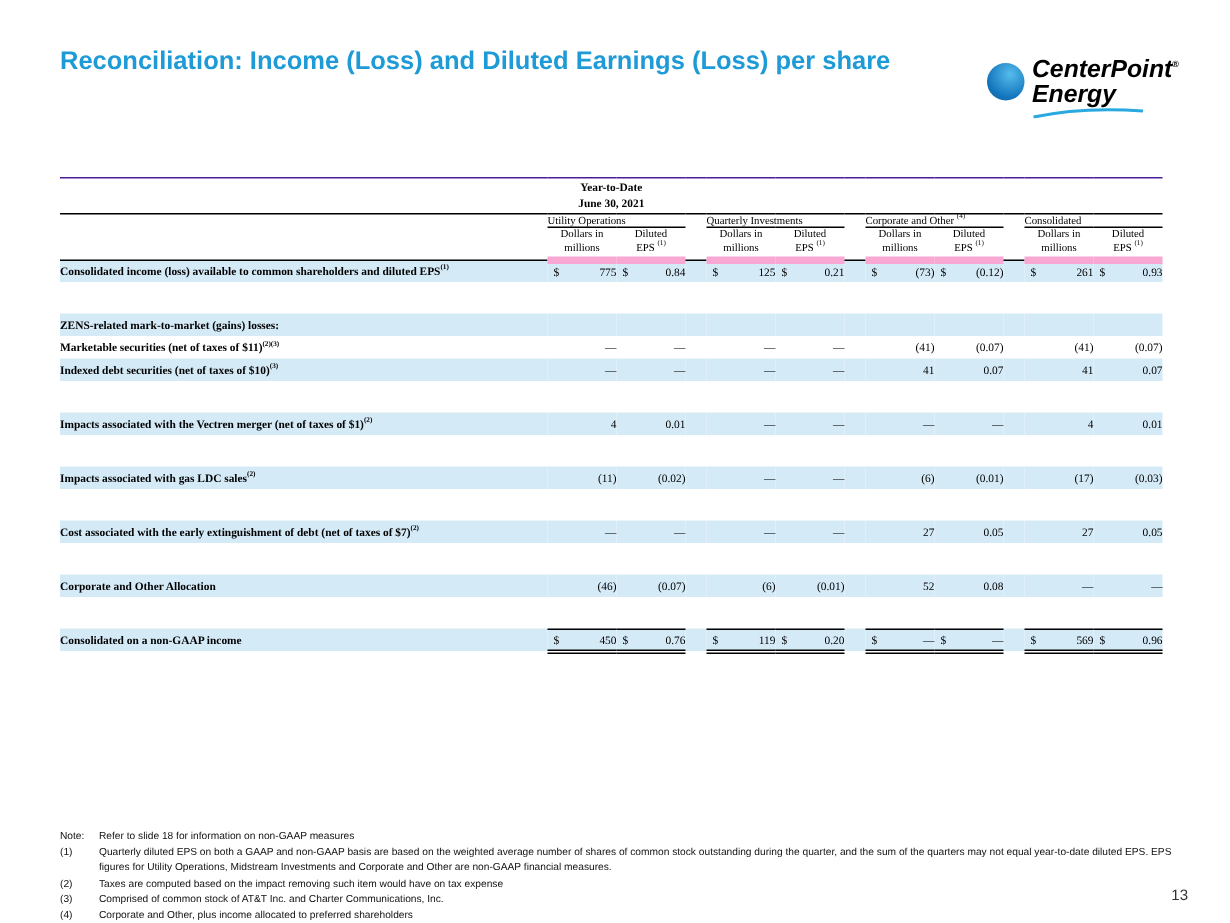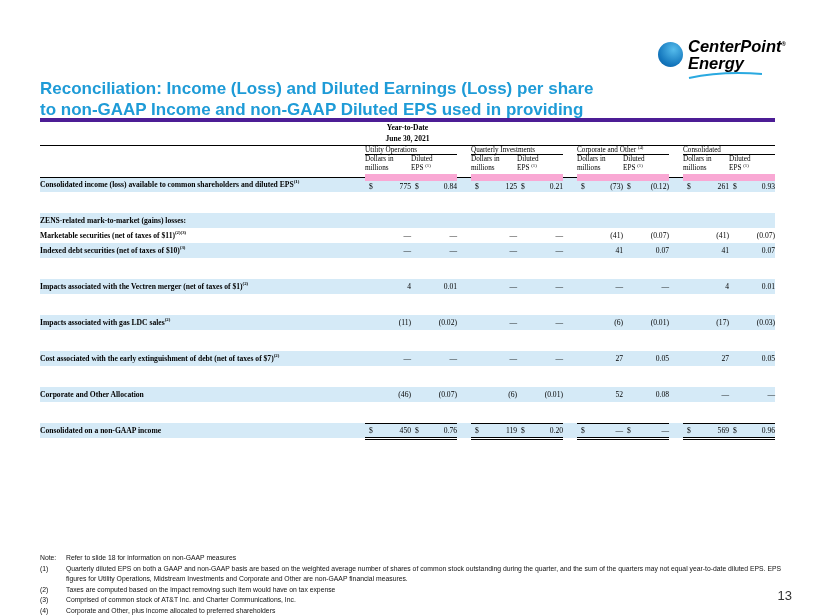--- a/index.html
+++ b/index.html
@@ -13,21 +13,20 @@
 
   
   .title {
     position: absolute;
     left: 40px; top: 30px;
     width: 620px;
     font-size: 17px;
     font-weight: bold;
     line-height: 1.25;
     color: #1E9BD7;
-    margin-top: 48px;
   }
 
   
   .logo {
     position: absolute;
     left: 658px; top: 38px;
     display: flex;
     align-items: flex-start;
     gap: 5px;
   }
@@ -58,35 +57,36 @@
     border-collapse: collapse;
     table-layout: fixed;
     font-family: "Liberation Serif", serif;
     font-size: 7.6px;
     color: #000;
   }
   table.recon td { padding: 0; vertical-align: middle; }
   td.period {
     text-align: center;
     font-weight: bold;
-    border-top: 4px solid #4c1d95;
+    border-top: 1px solid #4c1d95;
     border-bottom: 1px solid #000;
     padding: 3px 0;
     line-height: 1.5;
   }
   td.grp {
     font-size: 7.2px;
     text-align: left;
     border-bottom: 1px solid #000;
     padding: 6px 1px 1px;
     white-space: nowrap;
   }
   td.sub {
     font-size: 7.2px;
-    border-bottom: 7px solid #f9a8d4;
+    text-align: center;
+    border-bottom: 5px solid #f9a8d4;
     padding: 5px 0 3px;
     line-height: 1.3;
   }
   td.blank, td.gap { border: none; }
   tbody tr.data { height: 15px; }
   tbody tr.spacer td { height: 21px; }
   tr.shaded td { background: #D5EAF7; }
   tr.first td { border-top: 1px solid #000; }
   td.lbl { font-weight: bold; padding-left: 2px; white-space: nowrap; }
   td.num { text-align: right; padding-right: 5px; }
@@ -103,30 +103,29 @@
     line-height: 1.55;
     color: #111;
   }
   .note { display: flex; }
   .ntag { flex: 0 0 26px; }
   .ntext { flex: 1; }
 
   .pagenum {
     position: absolute;
     right: 28px; bottom: 12px;
-    font-size: 13px;
+    font-size: 10px;
     color: #333;
   }
 </style>
 </head>
 <body>
 
 <div class="title">
   <div>Reconciliation: Income (Loss) and Diluted Earnings (Loss) per share</div>
-  <div>to non-GAAP Income and non-GAAP Diluted EPS used in providing</div>
 </div>
 
 <div class="logo">
   <div class="globe"></div>
   <div class="logo-text">
     <div><span>CenterPoint</span><span class="reg">®</span></div>
     <div>Energy</div>
     <svg class="swoosh" width="76" height="8" viewBox="0 0 76 8">
       <path d="M1,7 Q34,0 74,3" stroke="#2AA9E0" stroke-width="2" fill="none"></path>
     </svg>

